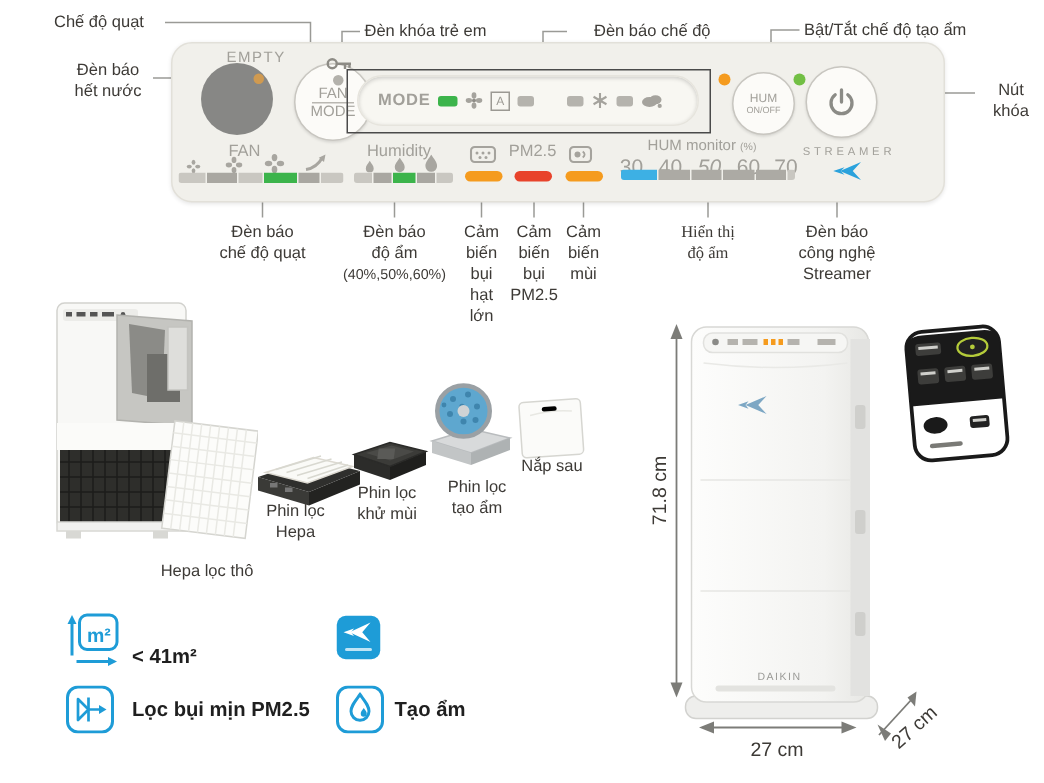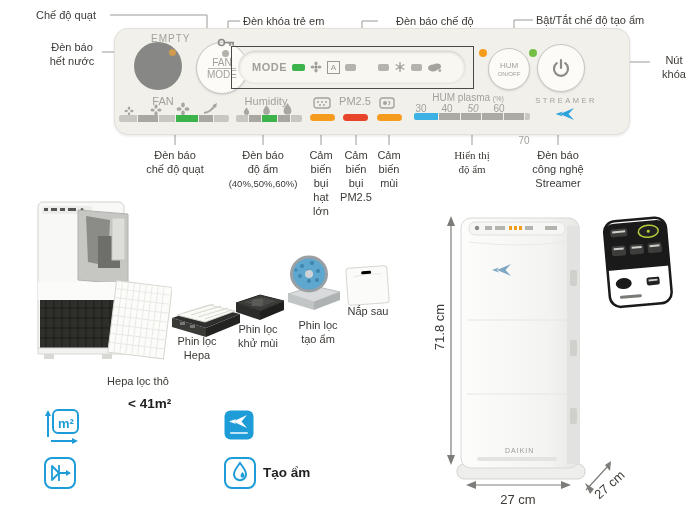--- a/index.html
+++ b/index.html
@@ -11,21 +11,21 @@
   .panel{position:absolute;left:114px;top:28px;width:514px;height:105px;background:#f1f0eb;
          border:1px solid #e2e0d9;border-radius:14px;box-shadow:0 1px 3px rgba(0,0,0,.10);}
   .pgray{color:#a2a09a;}
   .btn{position:absolute;background:#fcfbf8;border:1.5px solid #c8c6c0;border-radius:50%;
        display:flex;flex-direction:column;align-items:center;justify-content:center;
        box-shadow:0 1px 2px rgba(0,0,0,.12);}
   .dot{position:absolute;border-radius:50%;}
   .seg{height:100%;}
   .bar{position:absolute;display:flex;gap:1px;height:7px;border-radius:2px;overflow:hidden;}
   .sbar{position:absolute;height:7px;border-radius:3.5px;}
-  .tick{position:absolute;font-size:10px;color:#a2a09a;transform:translateX(-50%);}
+  .tick{position:absolute;font-size:14px;color:#a2a09a;transform:translateX(-50%);}
   .feat-t{position:absolute;font-size:13.5px;font-weight:bold;color:#1f1f1f;white-space:nowrap;}
   .mode-box{position:absolute;left:231px;top:46px;width:241px;height:41px;border:1px solid #4a4a4a;}
   .mode-disp{position:absolute;left:238px;top:50px;width:228px;height:34px;border-radius:17px;
              background:#f8f7f2;border:1px solid #e6e4dd;box-shadow:inset 0 1px 3px rgba(0,0,0,.18);
              display:flex;align-items:center;gap:5px;padding:0 0 0 13px;box-sizing:border-box;}
   .abox{width:11px;height:11px;border:1px solid #9b9993;font-size:8px;color:#9b9993;
         display:flex;align-items:center;justify-content:center;}
   .gbar{width:11px;height:7px;border-radius:2px;background:#b5b3ad;}
   svg{display:block;}
 </style>
@@ -214,28 +214,28 @@
   <div class="sbar" style="left:343px;top:114px;width:25px;background:#e8432b;"></div>
 
   <svg class="abs" style="left:379px;top:97px;" width="16" height="12">
     <rect x="1" y="1" width="14" height="10" rx="2.5" fill="none" stroke="#a5a39d" stroke-width="1.4"></rect>
     <circle cx="6" cy="6" r="2" fill="#a5a39d"></circle>
       <path d="M9.5 4 Q12 6 9.5 8" stroke="#a5a39d" stroke-width="1.2" fill="none"></path>
     </svg>
   <div class="sbar" style="left:377px;top:114px;width:25px;background:#f59b1e;"></div>
 
   <div class="abs pgray" style="left:468px;top:92px;transform:translateX(-50%);white-space:nowrap;font-size:10px;">
-    <span>HUM plasma</span>
+    <span>HUM monitor</span>
     <span style="font-size:7px;">(%)</span>
   </div>
   <span class="tick" style="left:421px;top:103px;">30</span>
   <span class="tick" style="left:447px;top:103px;">40</span>
   <span class="tick" style="left:473px;top:103px;font-style:italic;">50</span>
   <span class="tick" style="left:499px;top:103px;">60</span>
-  <span class="tick" style="left:524px;top:103px;margin-top:32px;">70</span>
+  <span class="tick" style="left:524px;top:103px;">70</span>
   <div class="bar" style="left:414px;top:113px;width:116px;">
     <span class="seg" style="width:24px;background:#3db0e4;"></span>
       <span class="seg" style="width:21px;background:#acaaa4;"></span>
     <span class="seg" style="width:21px;background:#acaaa4;"></span>
       <span class="seg" style="width:21px;background:#acaaa4;"></span>
     <span class="seg" style="width:20px;background:#acaaa4;"></span>
       <span class="seg" style="width:5px;background:#c9c7c1;"></span>
   </div>
 
   <div class="abs pgray" style="left:566px;top:96px;transform:translateX(-50%);font-size:7.5px;letter-spacing:2.5px;">STREAMER</div>
@@ -425,35 +425,36 @@
     <rect x="9" y="3" width="25" height="23" rx="5" fill="none" stroke="#1e9cd7" stroke-width="2"></rect>
     <text x="14" y="21" font-size="13" font-weight="bold" fill="#1e9cd7" font-family="Liberation Sans,sans-serif">m²</text>
     <g stroke="#1e9cd7" stroke-width="2" fill="none">
         <path d="M4 30 V8 M7 34 H29"></path>
       </g>
     <g fill="#1e9cd7">
         <polygon points="4,3 1,9 7,9"></polygon>
         <polygon points="34,34 28,31 28,37"></polygon>
       </g>
   </svg>
-  <div class="feat-t" style="left:88px;top:396px;margin-left:40px;">&lt; 41m²</div>
+  <div class="feat-t" style="left:88px;top:430px;">&lt; 41m²</div>
 
   <svg class="abs" style="left:224px;top:410px;" width="30" height="30">
     <rect x="0.5" y="0.5" width="29" height="29" rx="6" fill="#1e9cd7"></rect>
     <path d="M23 5 L9 11.5 L23 18 L17.5 11.5 Z" fill="#fff"></path>
     <path d="M12 9 L5 11.5 L12 14 L10 11.5 Z" fill="#fff"></path>
     <rect x="6" y="22" width="18" height="2" rx="1" fill="#bfe4f5"></rect>
   </svg>
 
   <svg class="abs" style="left:44px;top:457px;" width="32" height="32">
     <rect x="1" y="1" width="30" height="30" rx="7" fill="none" stroke="#1e9cd7" stroke-width="2"></rect>
     <path d="M8 9 L15 16 L8 23 Z" fill="none" stroke="#1e9cd7" stroke-width="1.8" stroke-linejoin="round"></path>
     <path d="M15 16 H24 M15 8 V24" stroke="#1e9cd7" stroke-width="1.8"></path>
     <polygon points="27,16 22,13 22,19" fill="#1e9cd7"></polygon>
   </svg>
+  <div class="feat-t" style="left:88px;top:465px;">Lọc bụi mịn PM2.5</div>
 
   <svg class="abs" style="left:224px;top:457px;" width="32" height="32">
     <rect x="1" y="1" width="30" height="30" rx="7" fill="none" stroke="#1e9cd7" stroke-width="2"></rect>
     <path d="M16 6 C12.5 10.8 10 13.5 10 17.2 A6 6 0 0 0 22 17.2 C22 13.5 19.5 10.8 16 6 Z" fill="none" stroke="#1e9cd7" stroke-width="2"></path>
     <path d="M18.5 15 C17.3 16.6 16.5 17.5 16.5 18.8 A2 2 0 0 0 20.5 18.8 C20.5 17.5 19.7 16.6 18.5 15 Z" fill="#1e9cd7"></path>
   </svg>
   <div class="feat-t" style="left:263px;top:465px;">Tạo ẩm</div>
 
 </div>
 

